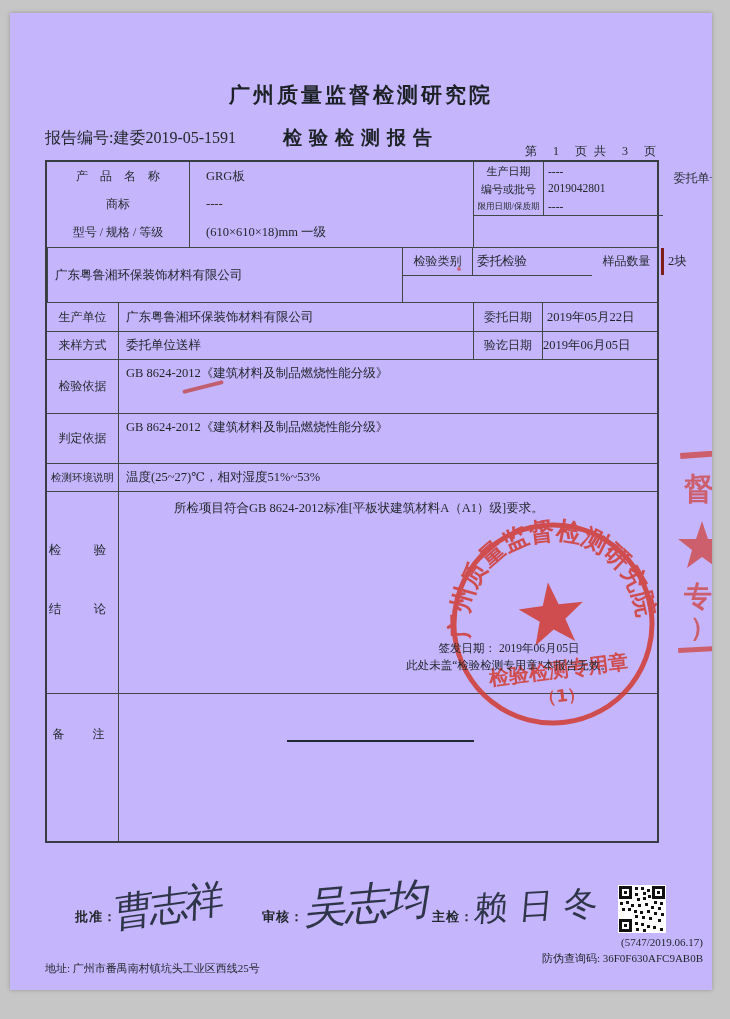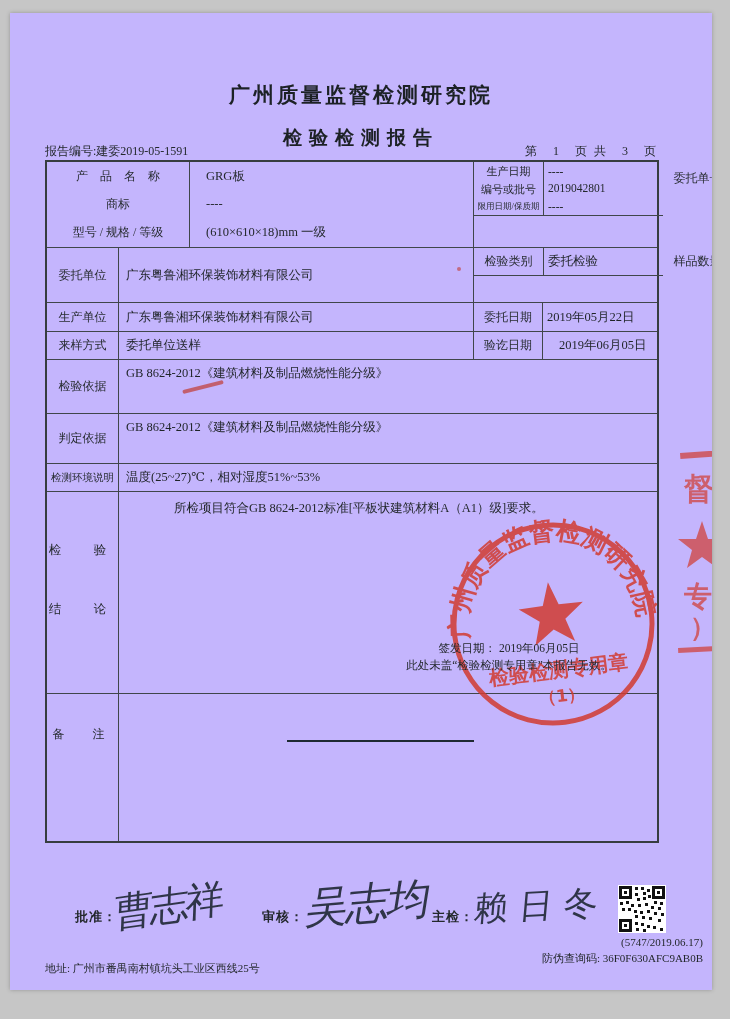--- a/index.html
+++ b/index.html
@@ -11,21 +11,21 @@
   }
   .paper{
     position:absolute;left:10px;top:13px;width:702px;height:977px;
     background:#c4b5fd;overflow:hidden;
     box-shadow:0 0 4px rgba(0,0,0,.25);
   }
   .title1{position:absolute;left:0;top:68px;width:100%;text-align:center;
     font-size:21px;font-weight:bold;letter-spacing:3px;color:#1c2125;}
   .title2{position:absolute;left:0;top:112px;width:100%;text-align:center;
     font-size:19px;font-weight:bold;letter-spacing:7px;color:#1c2125;}
-  .report-no{position:absolute;left:35px;top:130px;font-size:12px;}
+  .report-no{position:absolute;left:35px;top:115px;font-size:16px;}
   .page-info{position:absolute;right:54px;top:130px;font-size:12px;letter-spacing:2px;}
 
   .tbl{position:absolute;left:35px;top:147px;width:614px;
     border:2px solid #373d40;background:transparent;box-sizing:border-box;}
   .row{display:flex;border-top:1px solid #40464a;box-sizing:border-box;}
   .row.first{border-top:none;}
   .c{box-sizing:border-box;border-left:1px solid #40464a;position:relative;}
   .c.first{border-left:none;}
   .lab{display:flex;align-items:center;justify-content:center;text-align:center;
     font-size:12px;color:#272c31;}
@@ -110,21 +110,20 @@
           </div>
         </div>
         <div style="height:32px;display:flex;">
           <div class="w69 lab" style="border-right:1px solid #40464a;">委托单号</div>
           <div class="w115 val" style="padding-left:4px;">S195305</div>
         </div>
       </div>
     </div>
 
     <div class="row" style="height:55px;">
-      <div class="c first lab w71">委托单位</div>
       <div class="c val w355">广东粤鲁湘环保装饰材料有限公司</div>
       <div class="c w184 col">
         <div style="height:27px;display:flex;" class="bb">
           <div class="w69 lab" style="border-right:1px solid #40464a;">检验类别</div>
           <div class="w115 val" style="padding-left:4px;">委托检验</div>
         </div>
         <div style="height:27px;display:flex;">
           <div class="w69 lab" style="border-right:3px solid #7f1d1d;">样品数量</div>
           <div class="w115 val" style="padding-left:4px;">2块</div>
         </div>
@@ -135,21 +134,21 @@
       <div class="c first lab w71">生产单位</div>
       <div class="c val w355">广东粤鲁湘环保装饰材料有限公司</div>
       <div class="c lab w69">委托日期</div>
       <div class="c val w115" style="padding-left:4px;">2019年05月22日</div>
     </div>
 
     <div class="row" style="height:28px;">
       <div class="c first lab w71">来样方式</div>
       <div class="c val w355">委托单位送样</div>
       <div class="c lab w69">验讫日期</div>
-      <div class="c val w115" style="padding-left:16px;">2019年06月05日</div>
+      <div class="c val w115" style="padding-left:0;">2019年06月05日</div>
     </div>
 
     <div class="row" style="height:54px;">
       <div class="c first lab w71">检验依据</div>
       <div class="c val val-top w539">GB 8624-2012《建筑材料及制品燃烧性能分级》</div>
     </div>
 
     <div class="row" style="height:50px;">
       <div class="c first lab w71">判定依据</div>
       <div class="c val val-top w539">GB 8624-2012《建筑材料及制品燃烧性能分级》</div>

